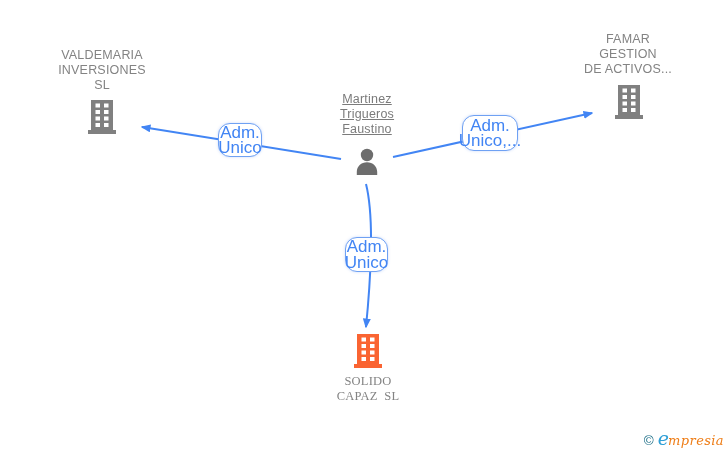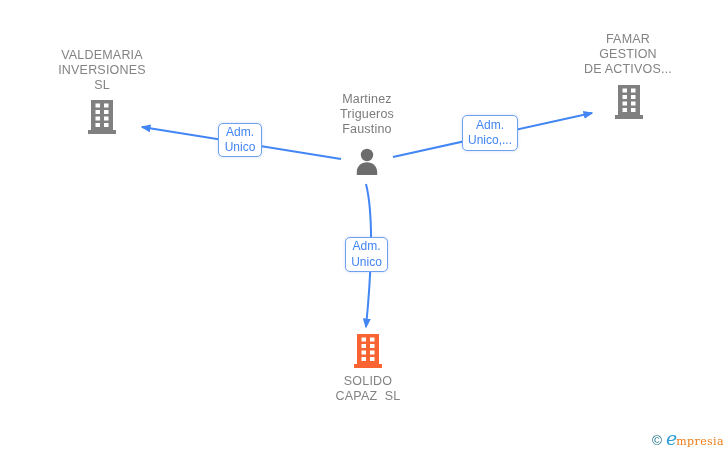--- a/index.html
+++ b/index.html
@@ -11,35 +11,35 @@
   .node-name {
     position:absolute; left:0; right:0; text-align:center;
     white-space:pre-line; color:#838383; font-size:12.5px; line-height:15px;
     letter-spacing:0.2px;
   }
   .node-icon { position:absolute; }
   .edges { position:absolute; left:0; top:0; }
   .edge-badge {
     position:absolute; display:flex; align-items:center; justify-content:center;
     text-align:center; white-space:pre-line;
-    color:#4285f4; font-size:12px; line-height:15.5px;
-    background:#ffffff; border:1.5px solid #6fa1f3; border-radius:5px;
+    color:#4285f4; font-size:17px; line-height:15.5px;
+    background:#ffffff; border:1.5px solid #6fa1f3; border-radius:12px;
     box-shadow:0 0 3px rgba(90,140,240,0.3); box-sizing:border-box;
   }
   .footer {
     position:absolute; right:4px; bottom:2px; display:flex; align-items:baseline;
   }
   .footer .copy { color:#1a6d86; font-size:13.5px; margin-right:4px; }
   .footer .brand-e {
     color:#2f9fd6; font-family:"DejaVu Serif", serif; font-style:italic;
     font-size:19px; line-height:18px;
   }
   .footer .brand-rest {
-    color:#ee7d17; font-family:"DejaVu Serif", serif; 
-    font-size:11px; letter-spacing:0.4px; margin-left:-1px;
+    color:#ee7d17; font-family:"DejaVu Serif", serif; font-style:italic;
+    font-size:13px; letter-spacing:0.4px; margin-left:-1px;
   }
 </style>
 </head>
 <body>
 
 <div class="stage">
 
   <svg class="edges" width="728" height="450" viewBox="0 0 728 450">
     <defs>
       <marker id="arrow" viewBox="0 0 10 8" refX="8.5" refY="4" markerWidth="5" markerHeight="4" orient="auto-start-reverse">
@@ -89,32 +89,32 @@
           <rect x="17" y="10" width="4.5" height="4"></rect>
         <rect x="8.5" y="16.5" width="4.5" height="4"></rect>
           <rect x="17" y="16.5" width="4.5" height="4"></rect>
         <rect x="8.5" y="23" width="4.5" height="4"></rect>
           <rect x="17" y="23" width="4.5" height="4"></rect>
       </g>
     </svg>
   </div>
 
   <div class="node" style="left:287px; top:92px; width:160px; height:88px;">
-    <div class="node-name" style="top:0; color:#7b7b7b;">Martinez
+    <div class="node-name" style="top:0; color:#7b7b7b;text-decoration:underline;">Martinez
 Trigueros
 Faustino</div>
     <svg class="node-icon" style="left:65px; top:55px;" width="30" height="30" viewBox="0 0 30 30">
       <g fill="#6d6d6d">
         <circle cx="15" cy="8" r="6.2"></circle>
         <path d="M15,15.2 c-5.8,0 -10.2,4.2 -10.2,9.6 L4.8,28 L25.2,28 L25.2,24.8 c0,-5.4 -4.4,-9.6 -10.2,-9.6 z"></path>
       </g>
     </svg>
   </div>
 
-  <div class="node" style="left:288px; top:333px; width:160px; height:80px;">
+  <div class="node" style="left:288px; top:333px; width:160px; height:80px;font-family:Liberation Serif, serif;">
     <svg class="node-icon" style="left:65px; top:0;" width="30" height="36" viewBox="0 0 30 34">
       <g fill="#fa6432">
         <rect x="4" y="0" width="22" height="31"></rect>
         <rect x="1" y="30" width="28" height="4"></rect>
       </g>
       <g fill="#ffffff">
         <rect x="8.5" y="3.5" width="4.5" height="4"></rect>
           <rect x="17" y="3.5" width="4.5" height="4"></rect>
         <rect x="8.5" y="10" width="4.5" height="4"></rect>
           <rect x="17" y="10" width="4.5" height="4"></rect>

